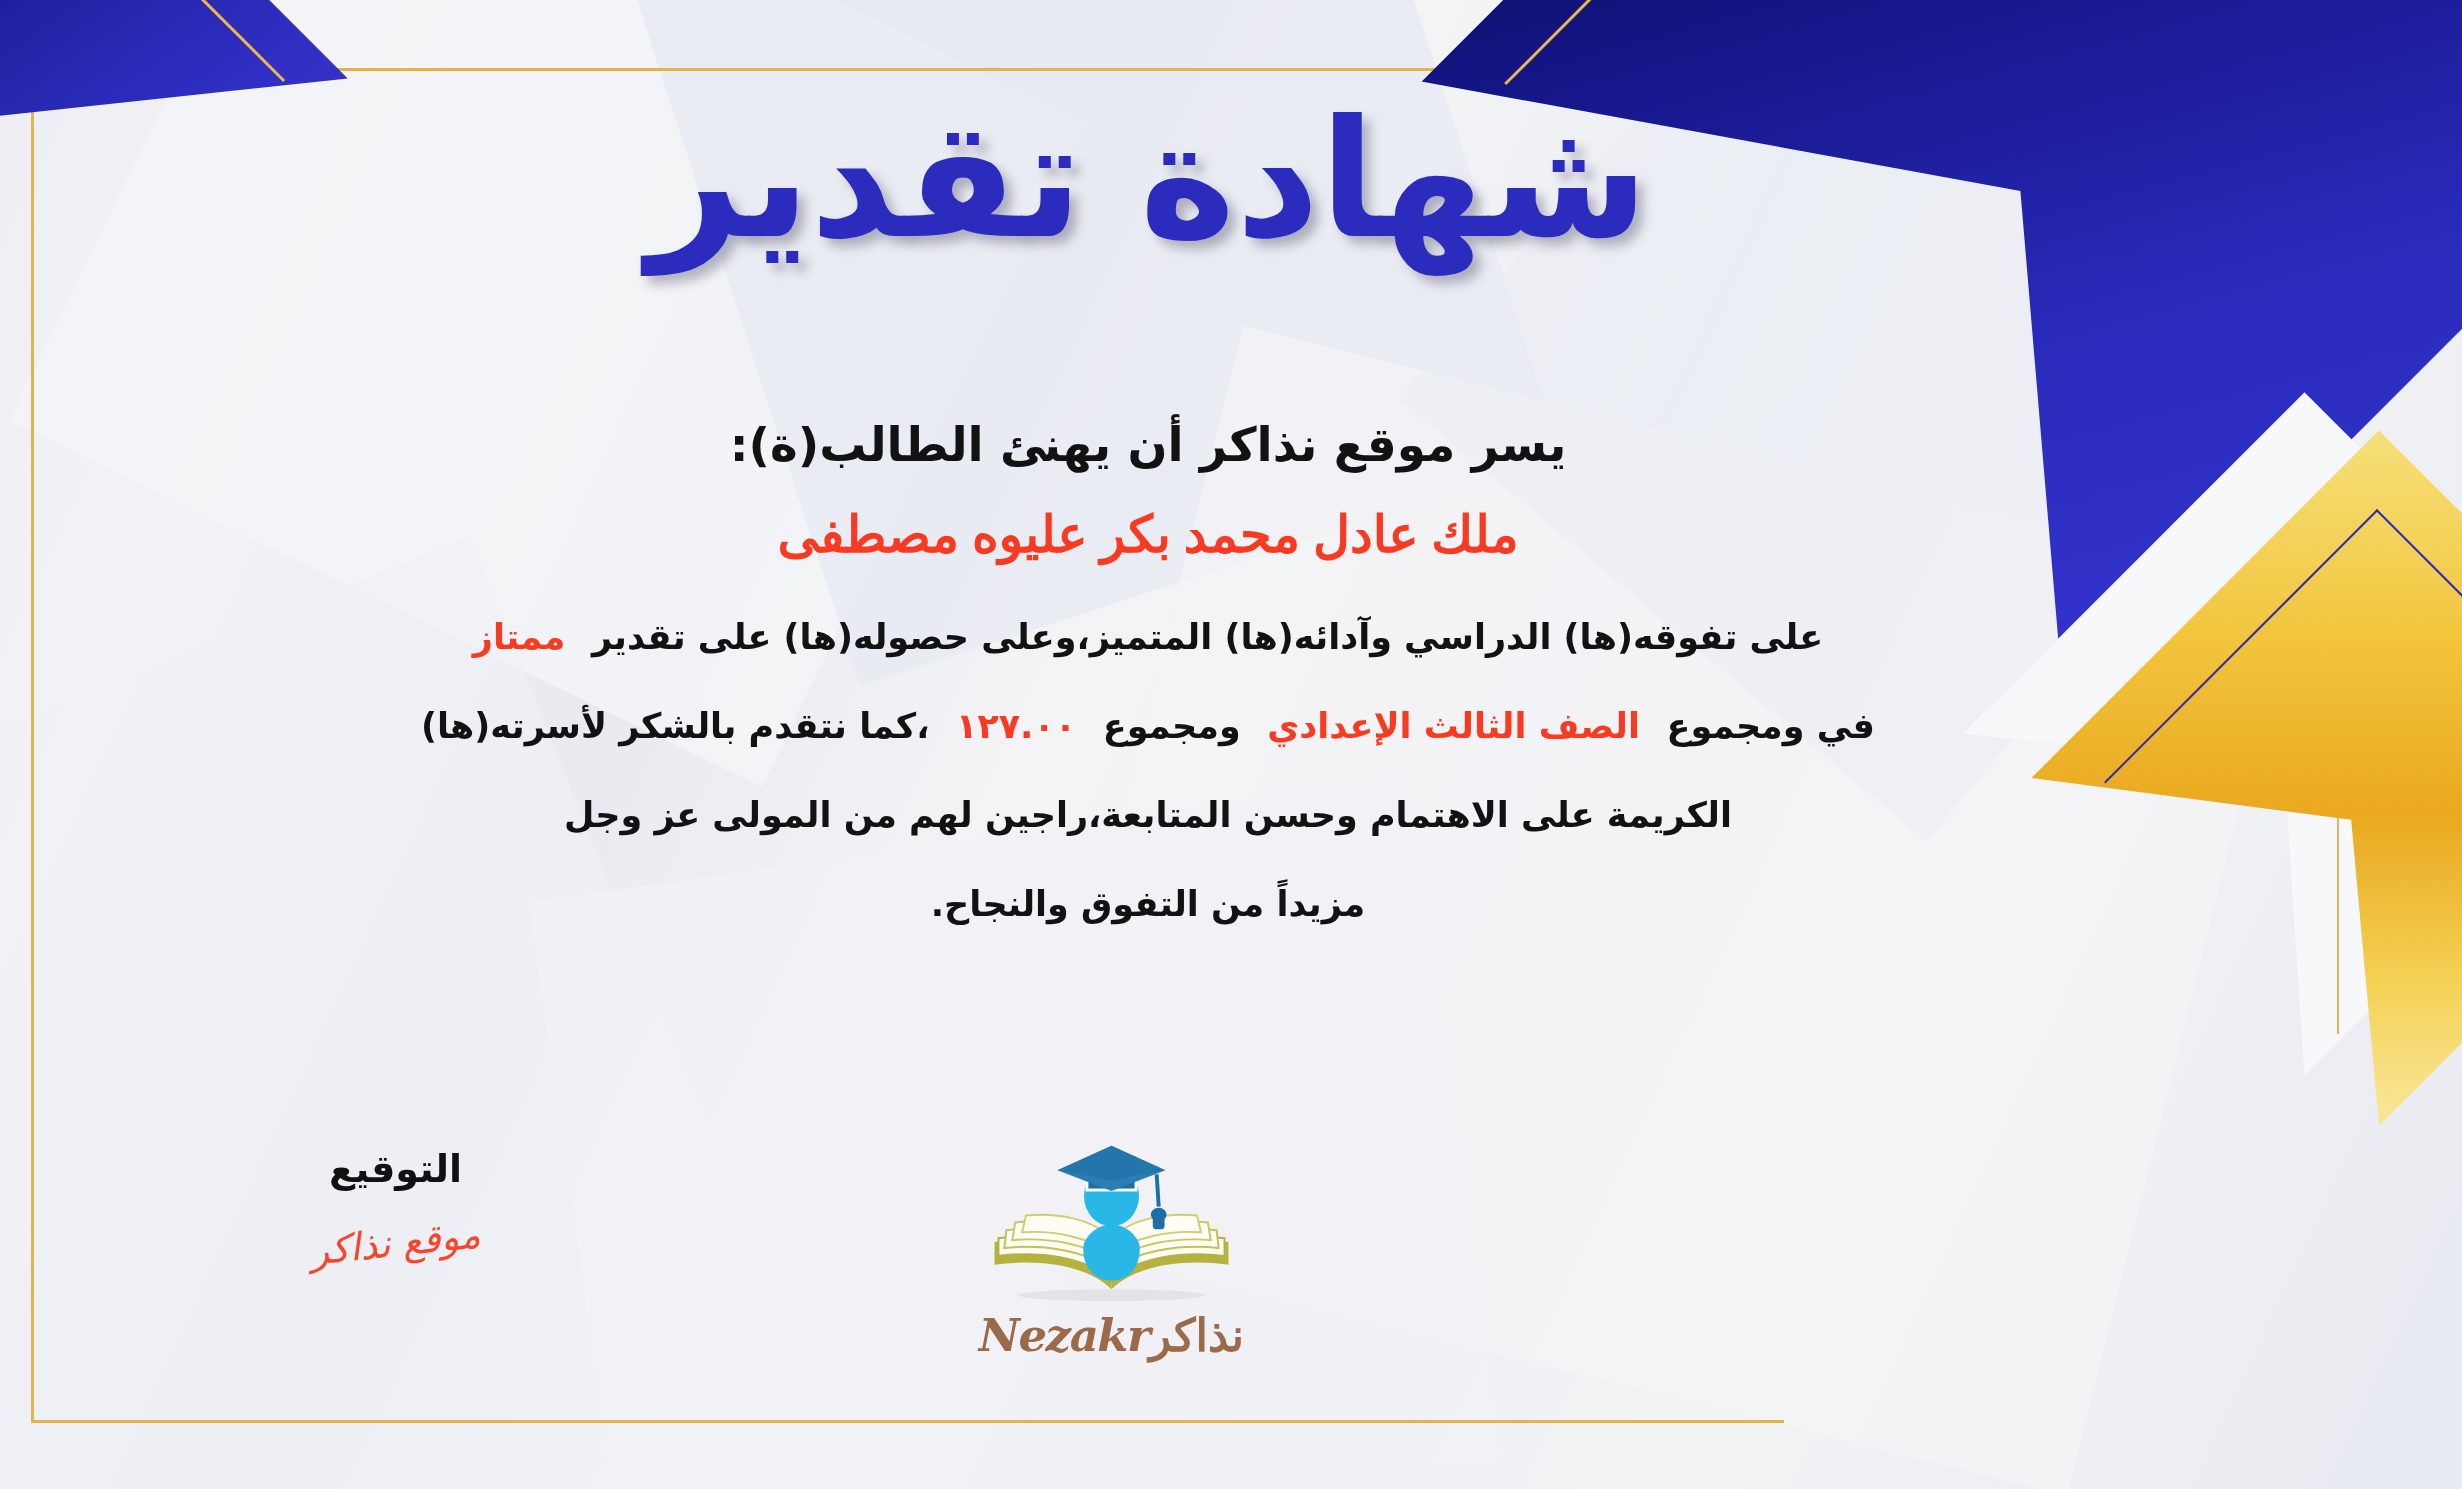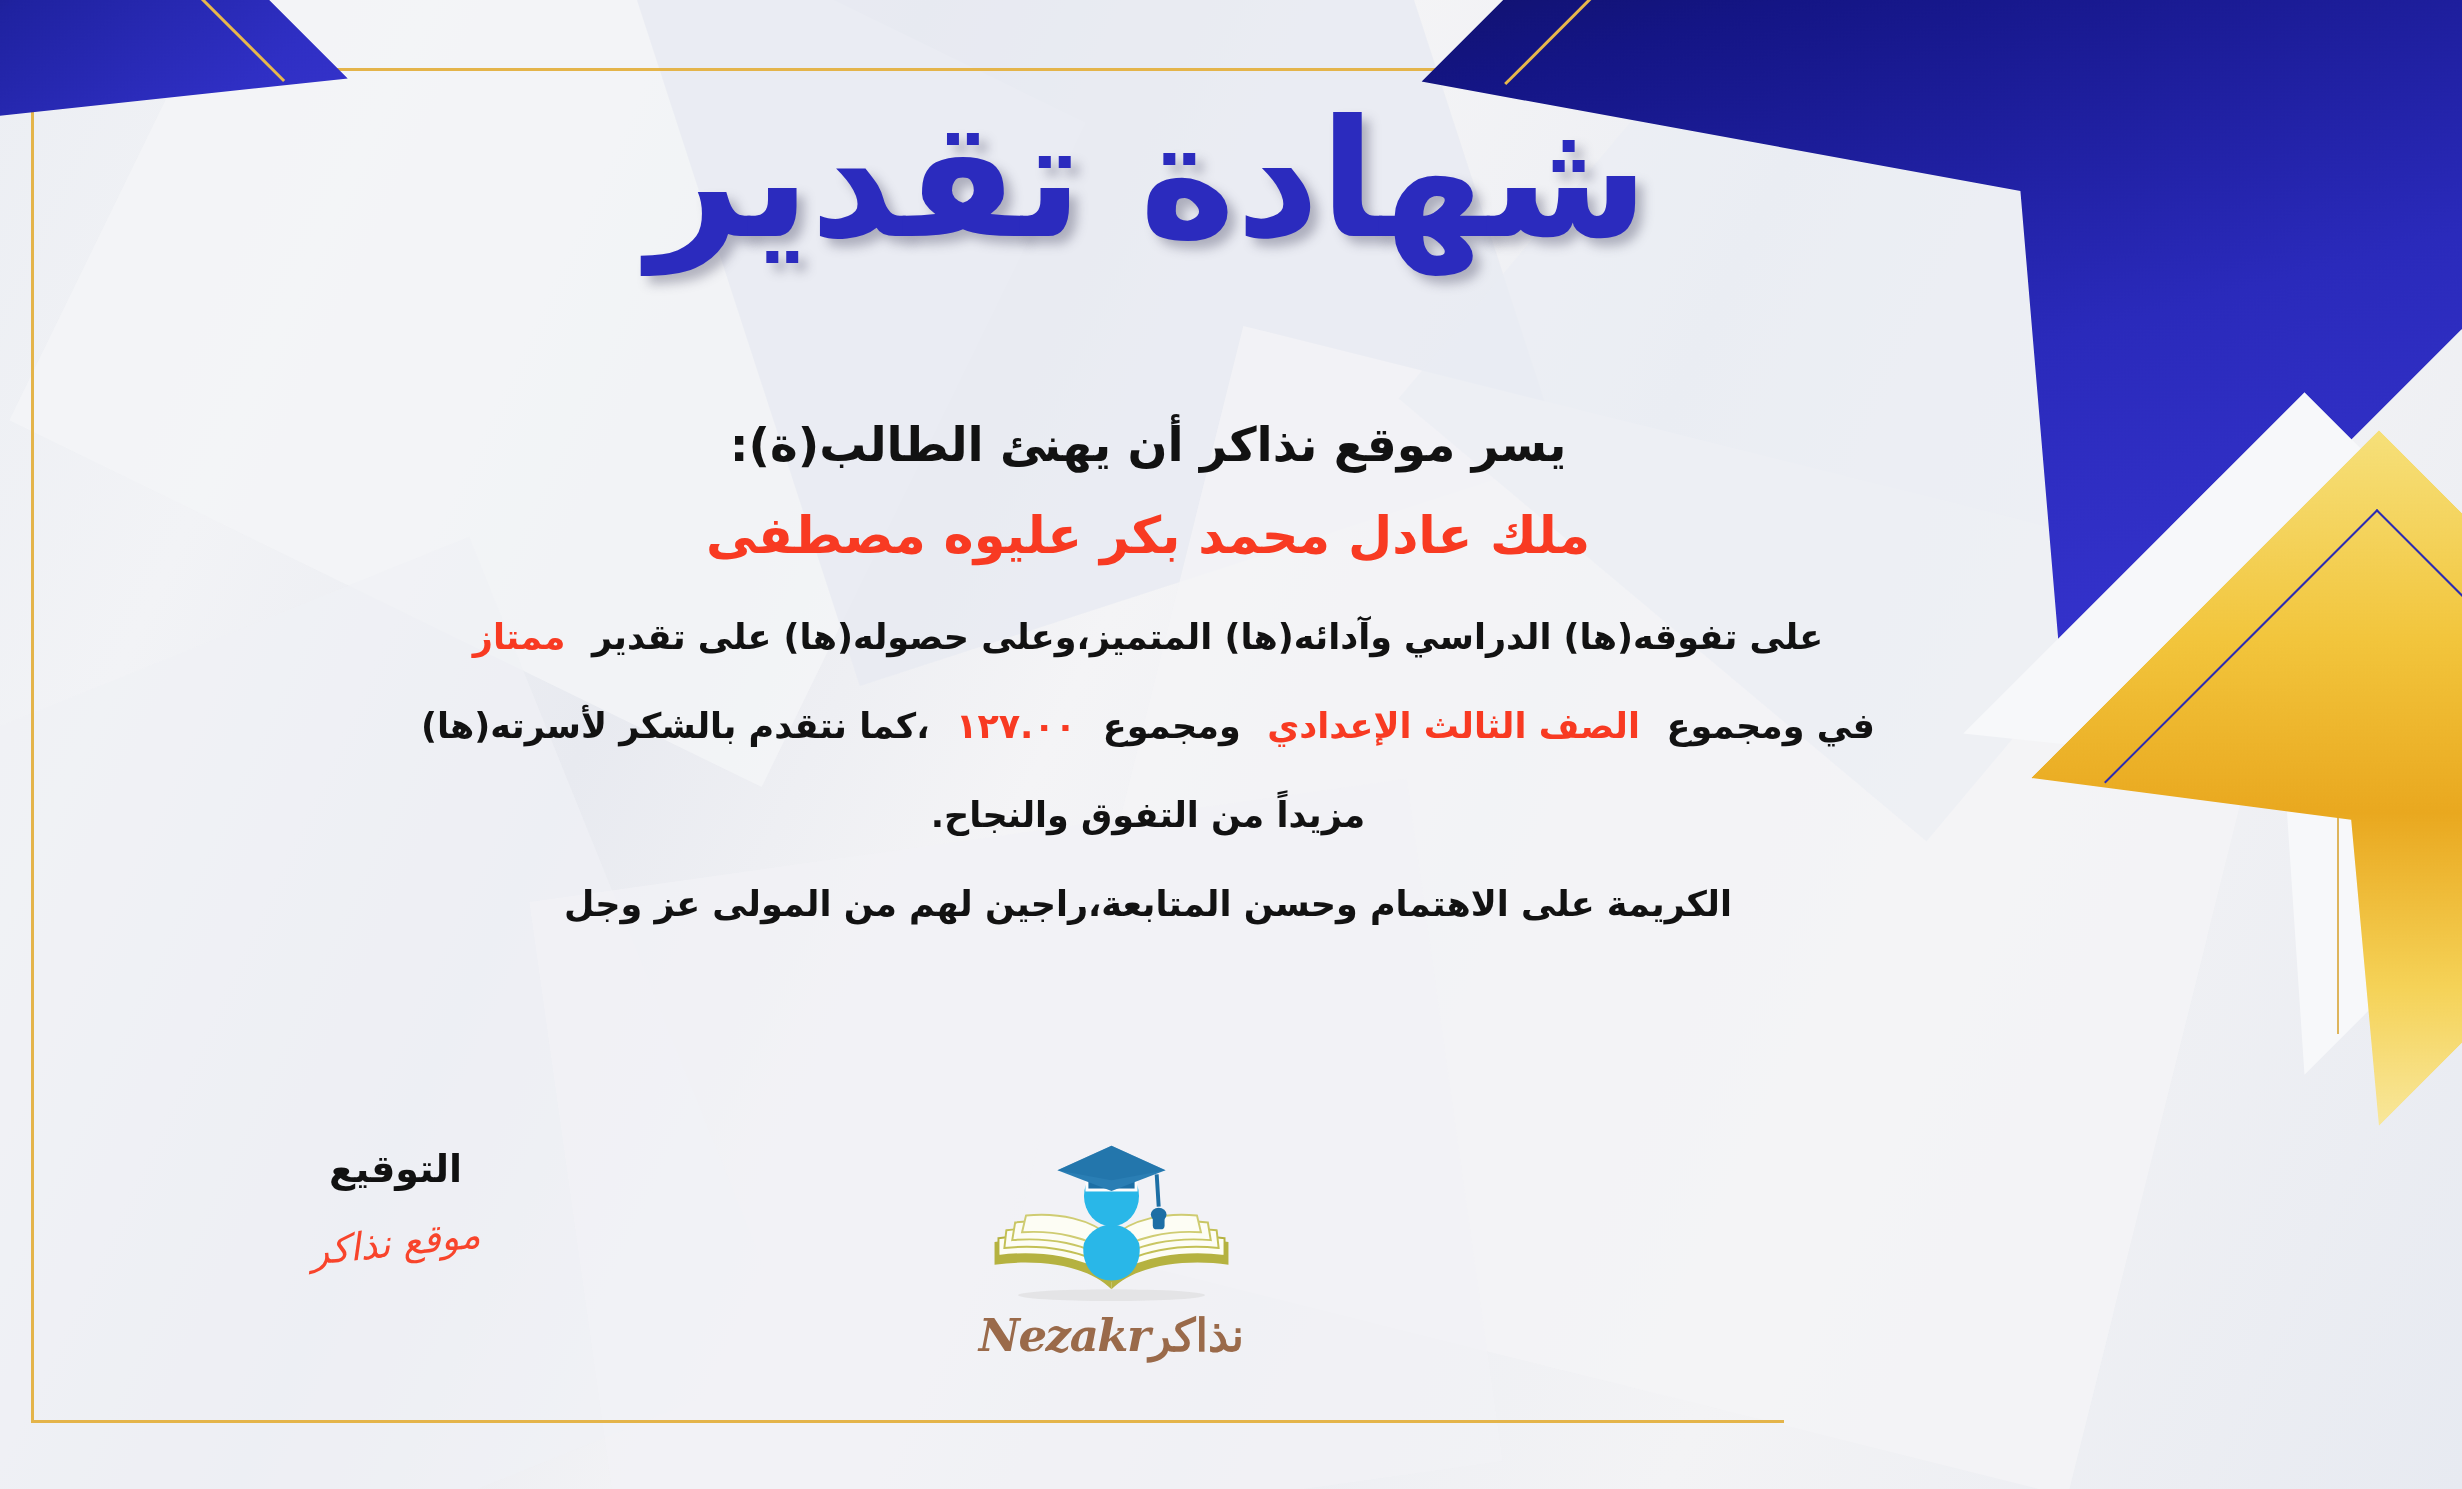--- a/index.html
+++ b/index.html
@@ -131,21 +131,21 @@
   }
 
   .body-block{
     position:absolute;left:207px;right:207px;top:409px;
     text-align:center;direction:rtl;
     font-size:47px;line-height:1.52;color:#121212;
     font-weight:600;
   }
   .line{margin:0 0 16.7px 0;white-space:normal;text-align:center;}
   .line-name{
-    color:#f83a22;font-size:51px;font-weight:700;margin:8.9px 0 21.7px 0;
+    color:#f83a22;font-size:51px;font-weight:700;margin:8.9px 0 21.7px 0;font-family:Liberation Serif, serif;
   }
   .hl{color:#f83a22;font-weight:700;}
   .gap{display:inline-block;width:26.6px;}
 
   .para{
     font-size:35px;line-height:1.55;color:#121212;font-weight:600;
     text-align:center;
   }
 
   
@@ -224,23 +224,23 @@
       <p class="line line-name">ملك عادل محمد بكر عليوه مصطفى</p>
 
       <p class="para">
         <span>على تفوقه(ها) الدراسي وآدائه(ها) المتميز،وعلى حصوله(ها) على تقدير</span><span class="gap"></span><span class="hl">ممتاز</span>
       </p>
 
       <p class="para">
         <span>في ومجموع</span><span class="gap"></span><span class="hl">الصف الثالث الإعدادي</span><span class="gap"></span><span>ومجموع</span><span class="gap"></span><span class="hl">١٢٧.٠٠</span><span class="gap"></span><span>،كما نتقدم بالشكر لأسرته(ها)</span>
       </p>
 
+      <p class="para">الكريمة على الاهتمام وحسن المتابعة،راجين لهم من المولى عز وجل</p>
+
       <p class="para">مزيداً من التفوق والنجاح.</p>
-
-      <p class="para">الكريمة على الاهتمام وحسن المتابعة،راجين لهم من المولى عز وجل</p>
     </div>
 
     <div class="sig-wrap">
       <div class="sig-label">التوقيع</div>
       <div class="sig-script">موقع نذاكر</div>
     </div>
 
     <div class="logo">
       <div class="logo-mark">
         <svg viewBox="0 0 600 350" width="295" height="172">

